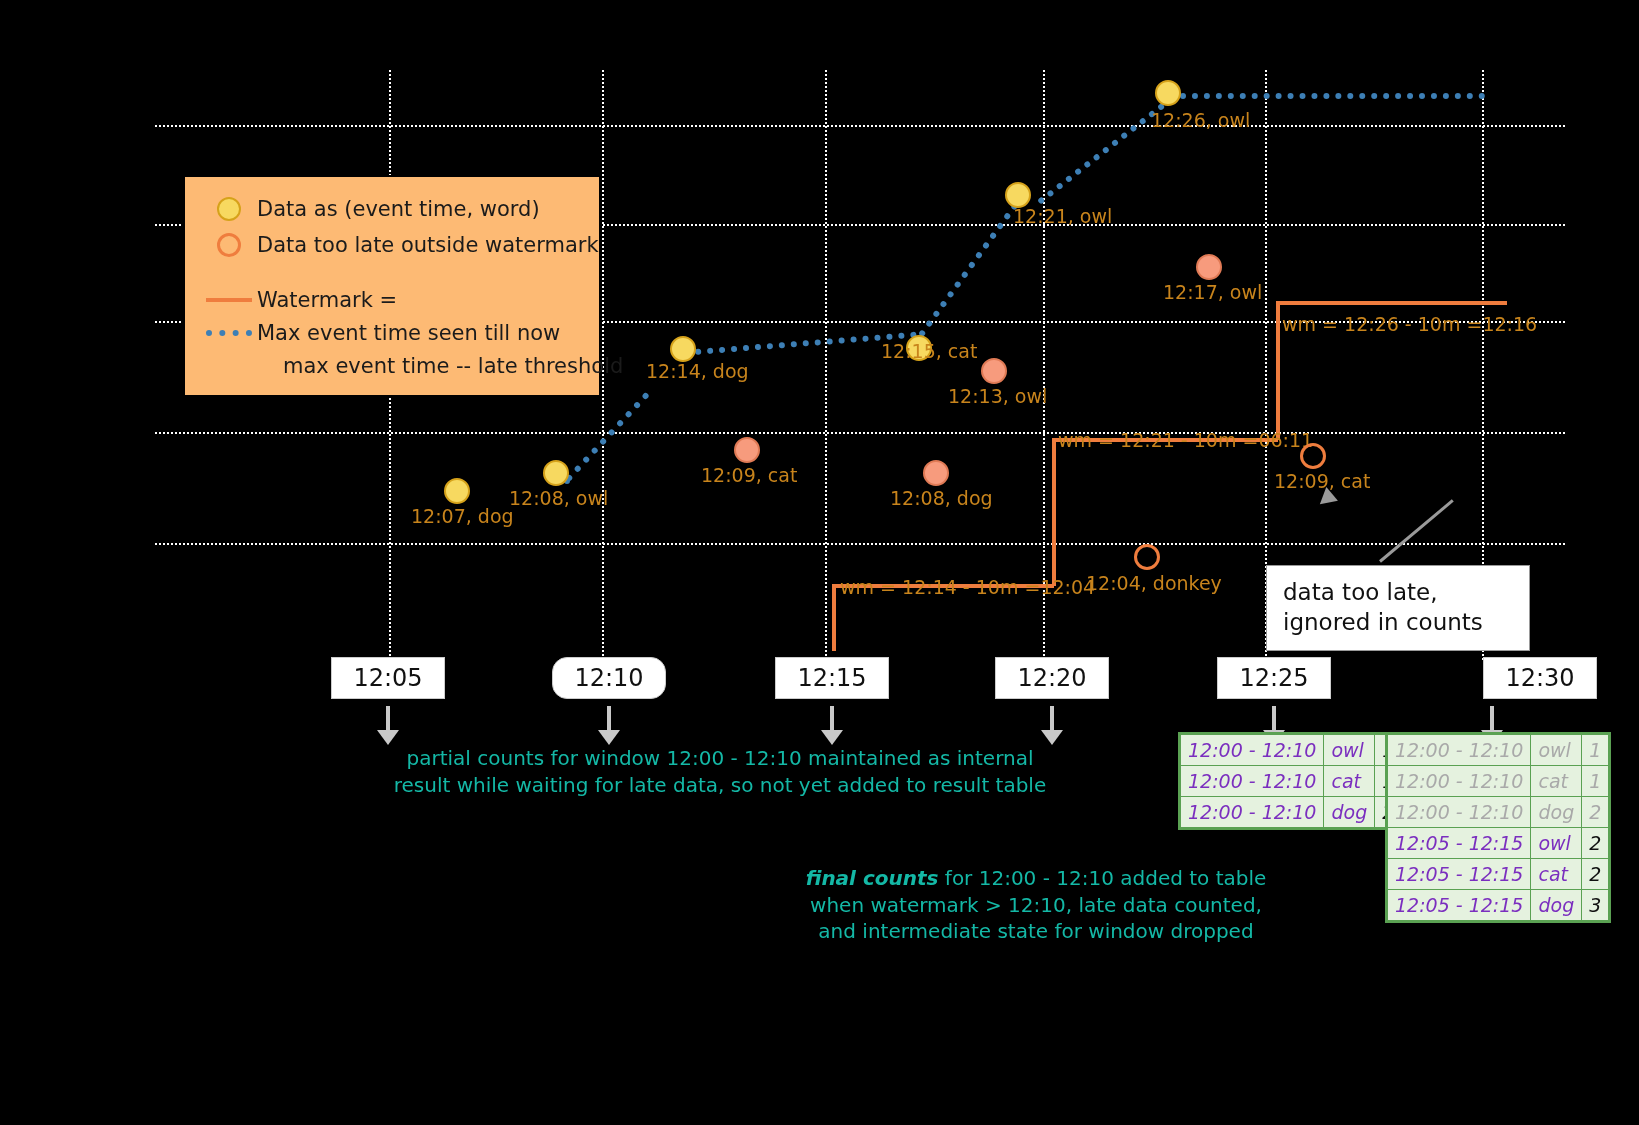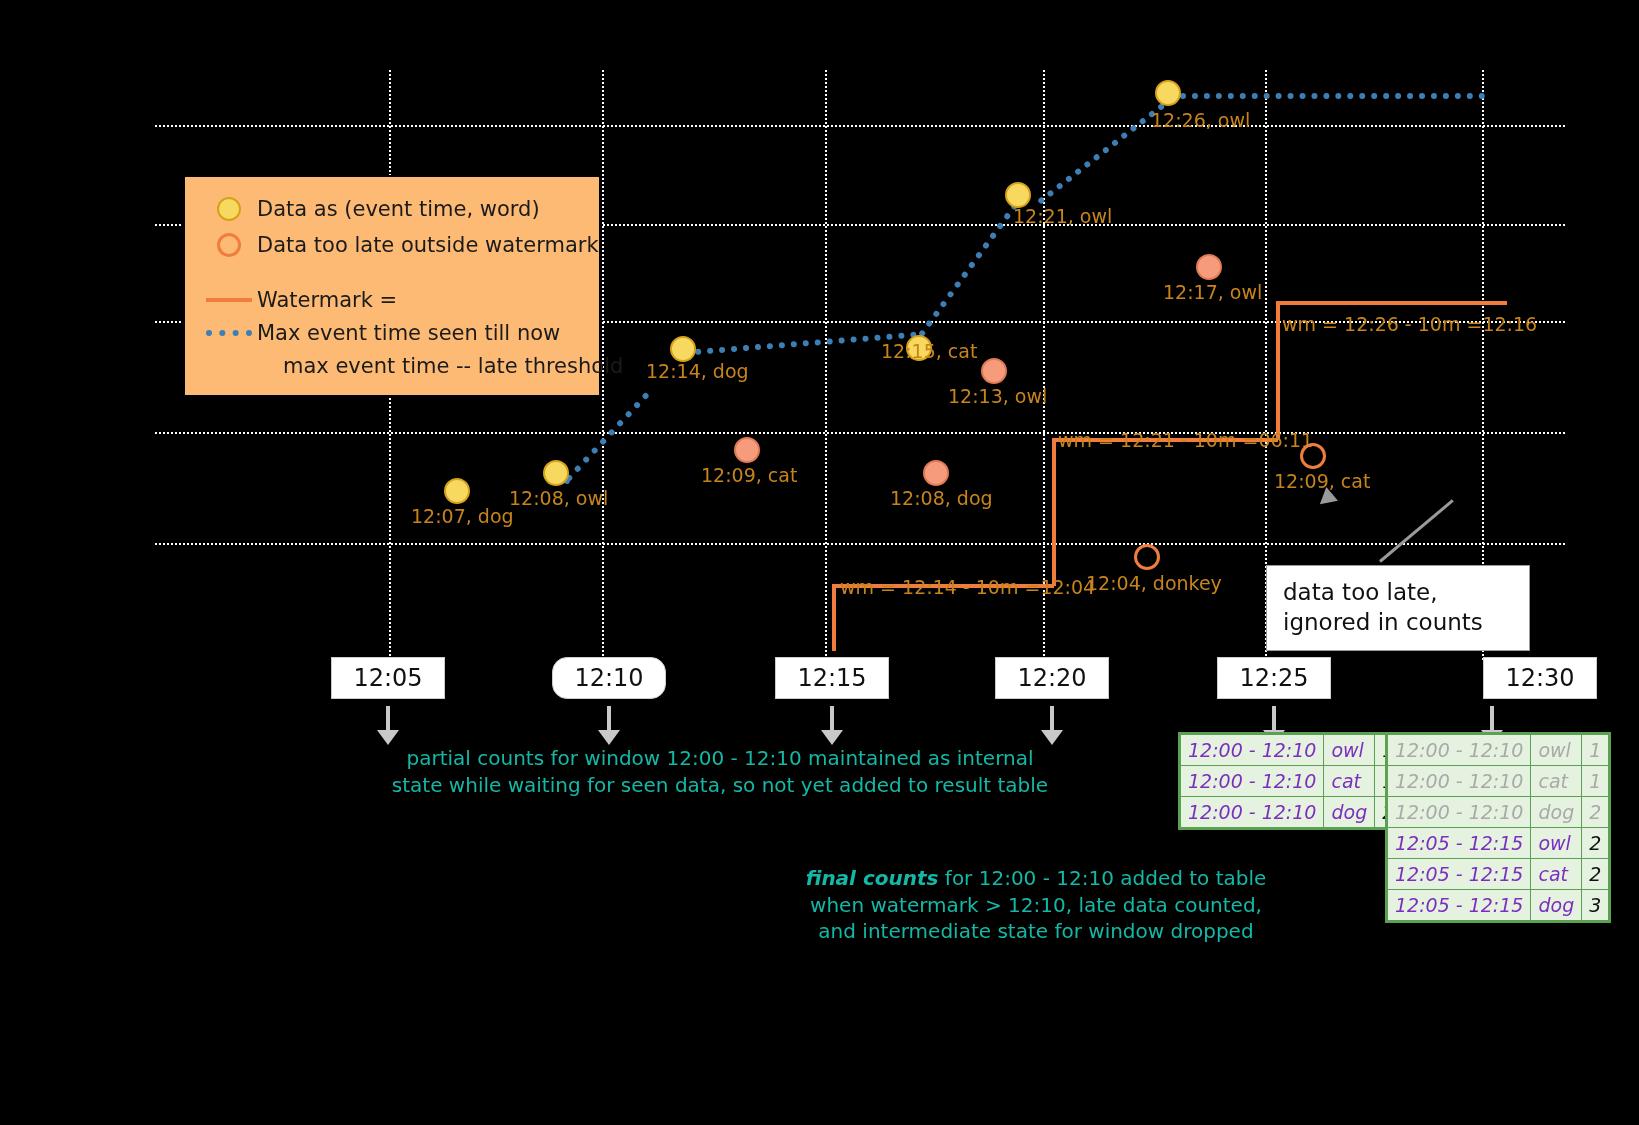--- a/index.html
+++ b/index.html
@@ -337,21 +337,21 @@
 
   <div class="grayline" style="left:1380px; top:560px; width:95px; transform:rotate(-40deg);"></div>
   <div class="gray-head" style="left:1318px; top:490px; transform:rotate(-40deg);"></div>
   <div id="callout" style="left:1266px; top:565px; width:264px;">
     <div>data too late,</div>
     <div>ignored in counts</div>
   </div>
 
   <div class="redtext" style="left:340px; top:745px; width:760px;">
     <div>partial counts for window 12:00 - 12:10 maintained as internal</div>
-    <div>state while waiting for seen data, so not yet added  to result table</div>
+    <div>result while waiting for late data, so not yet added  to result table</div>
   </div>
 
   <div class="redtext" style="left:726px; top:865px; width:620px;">
     <div>
       <i>final counts</i><span> for 12:00 - 12:10 added to table</span>
     </div>
     <div>when watermark &gt; 12:10, late data counted,</div>
     <div>and intermediate state for window dropped</div>
   </div>
 

